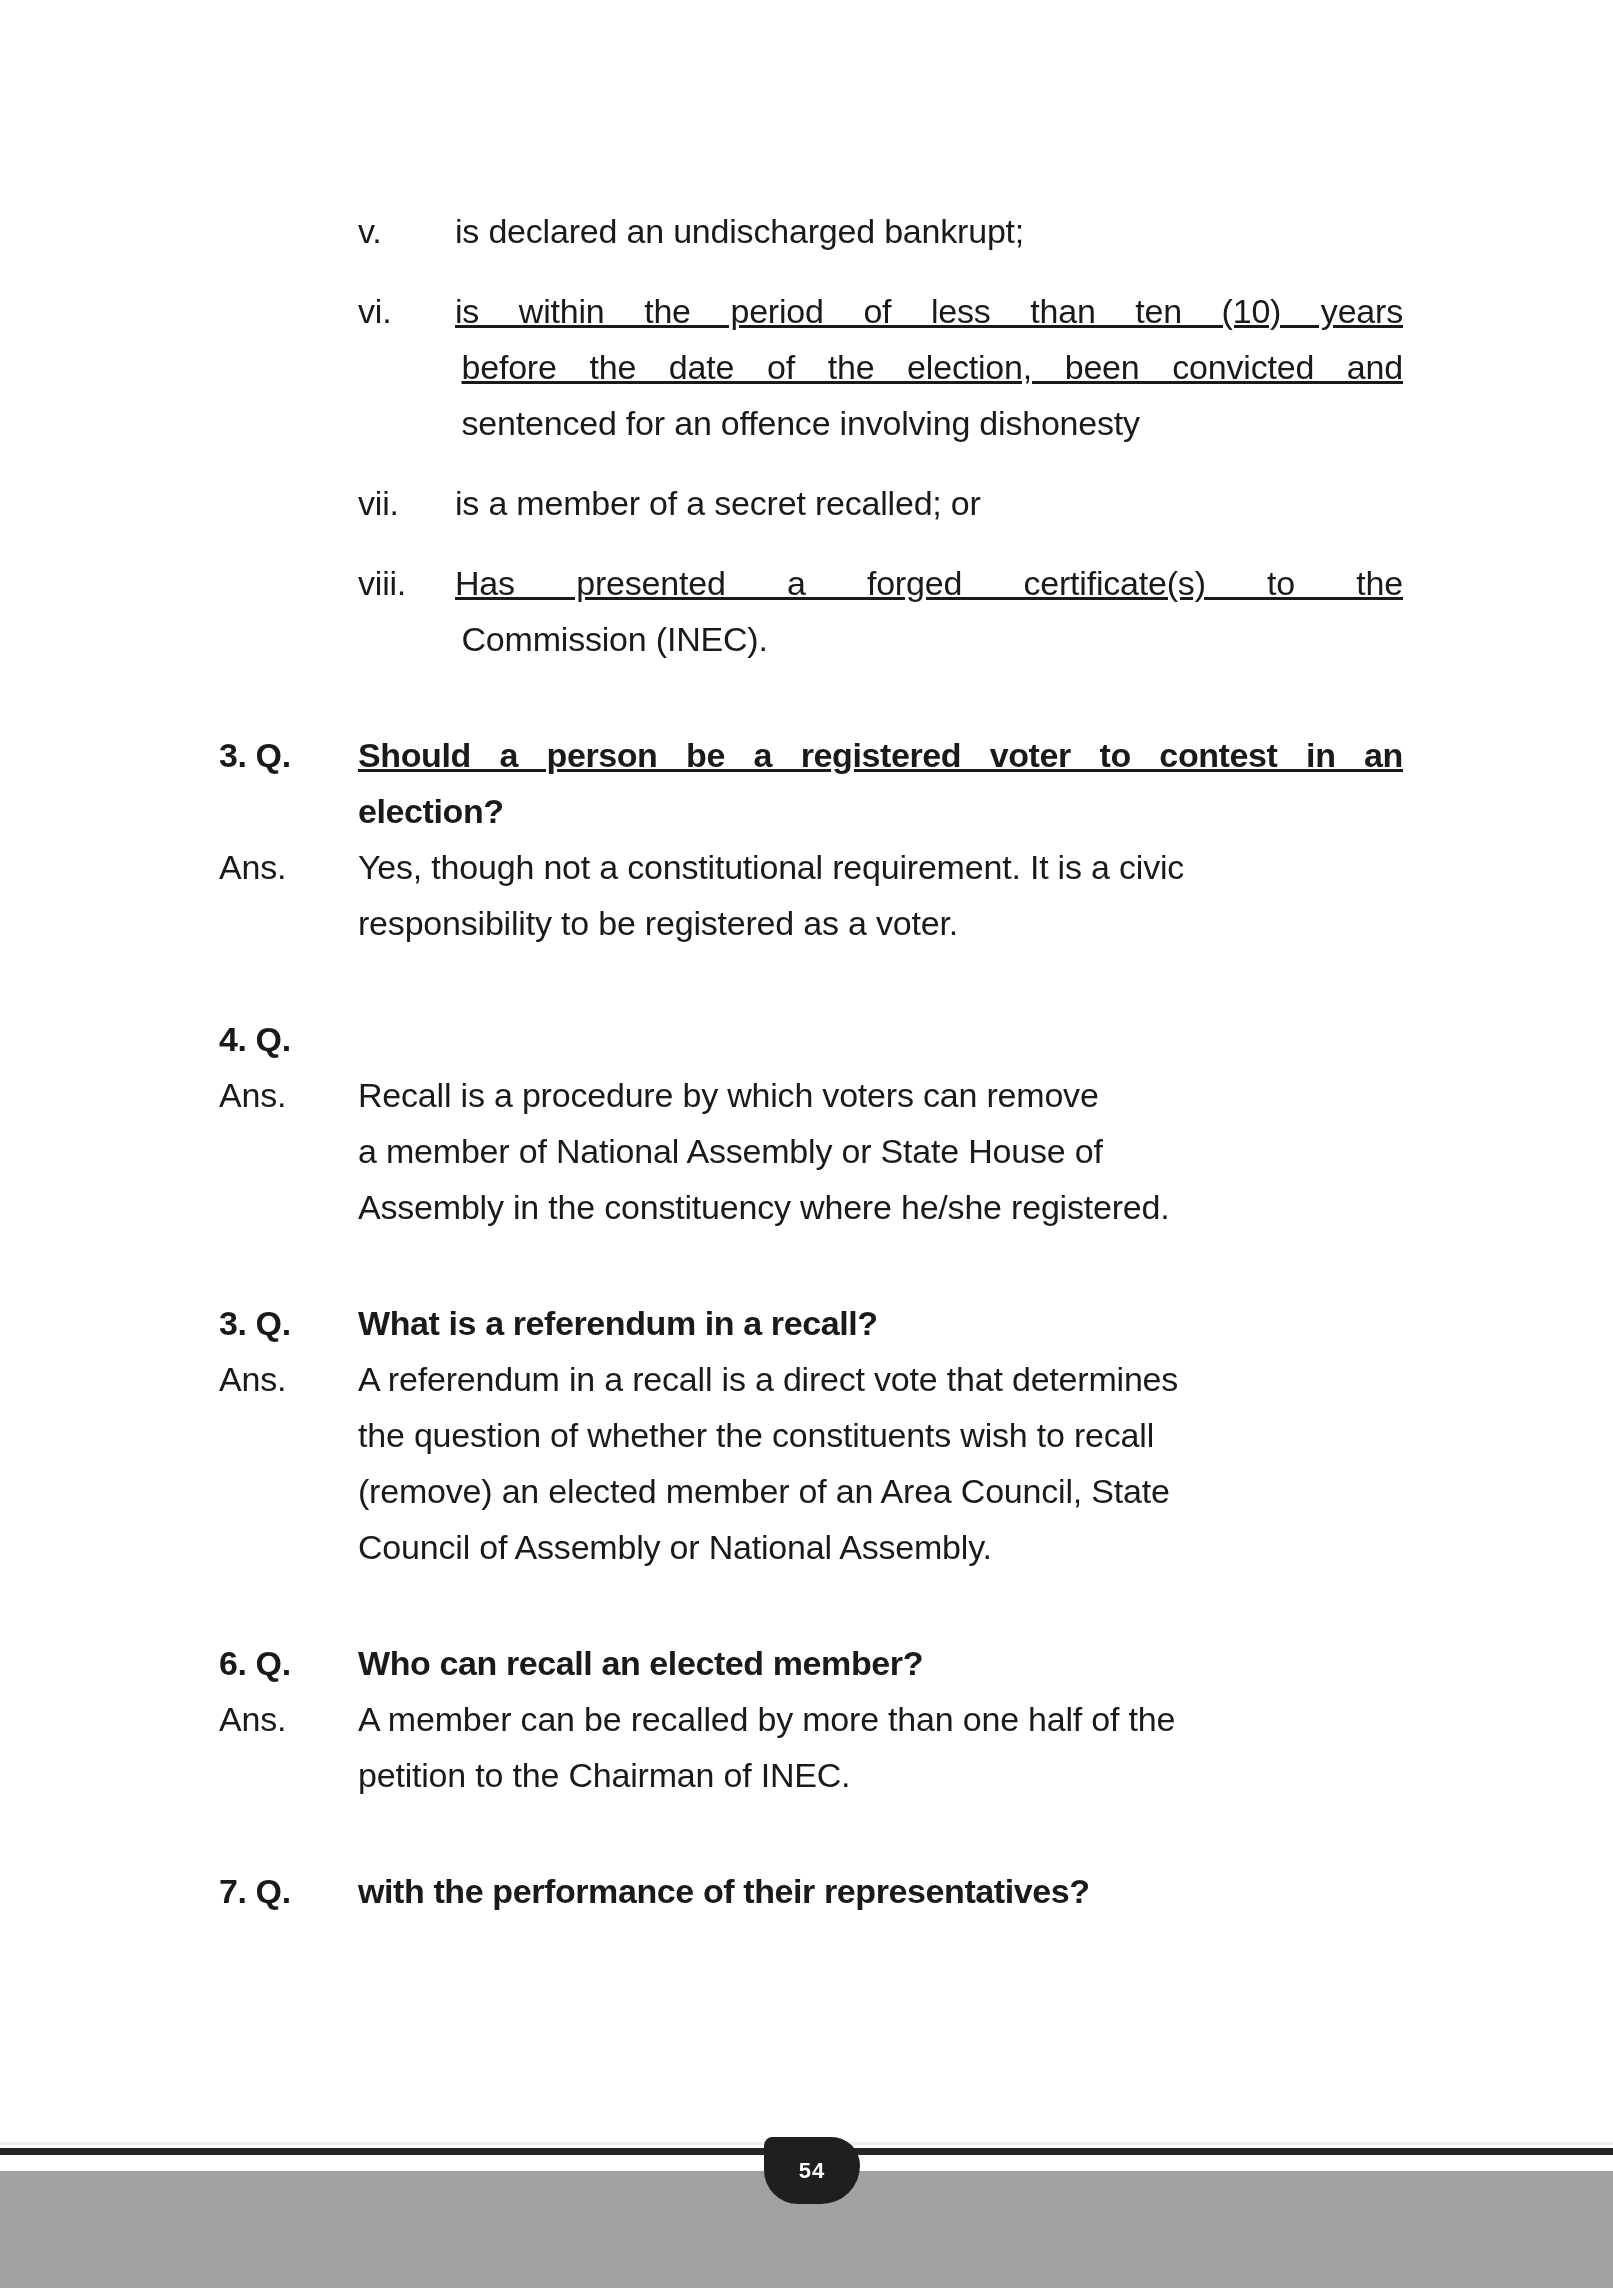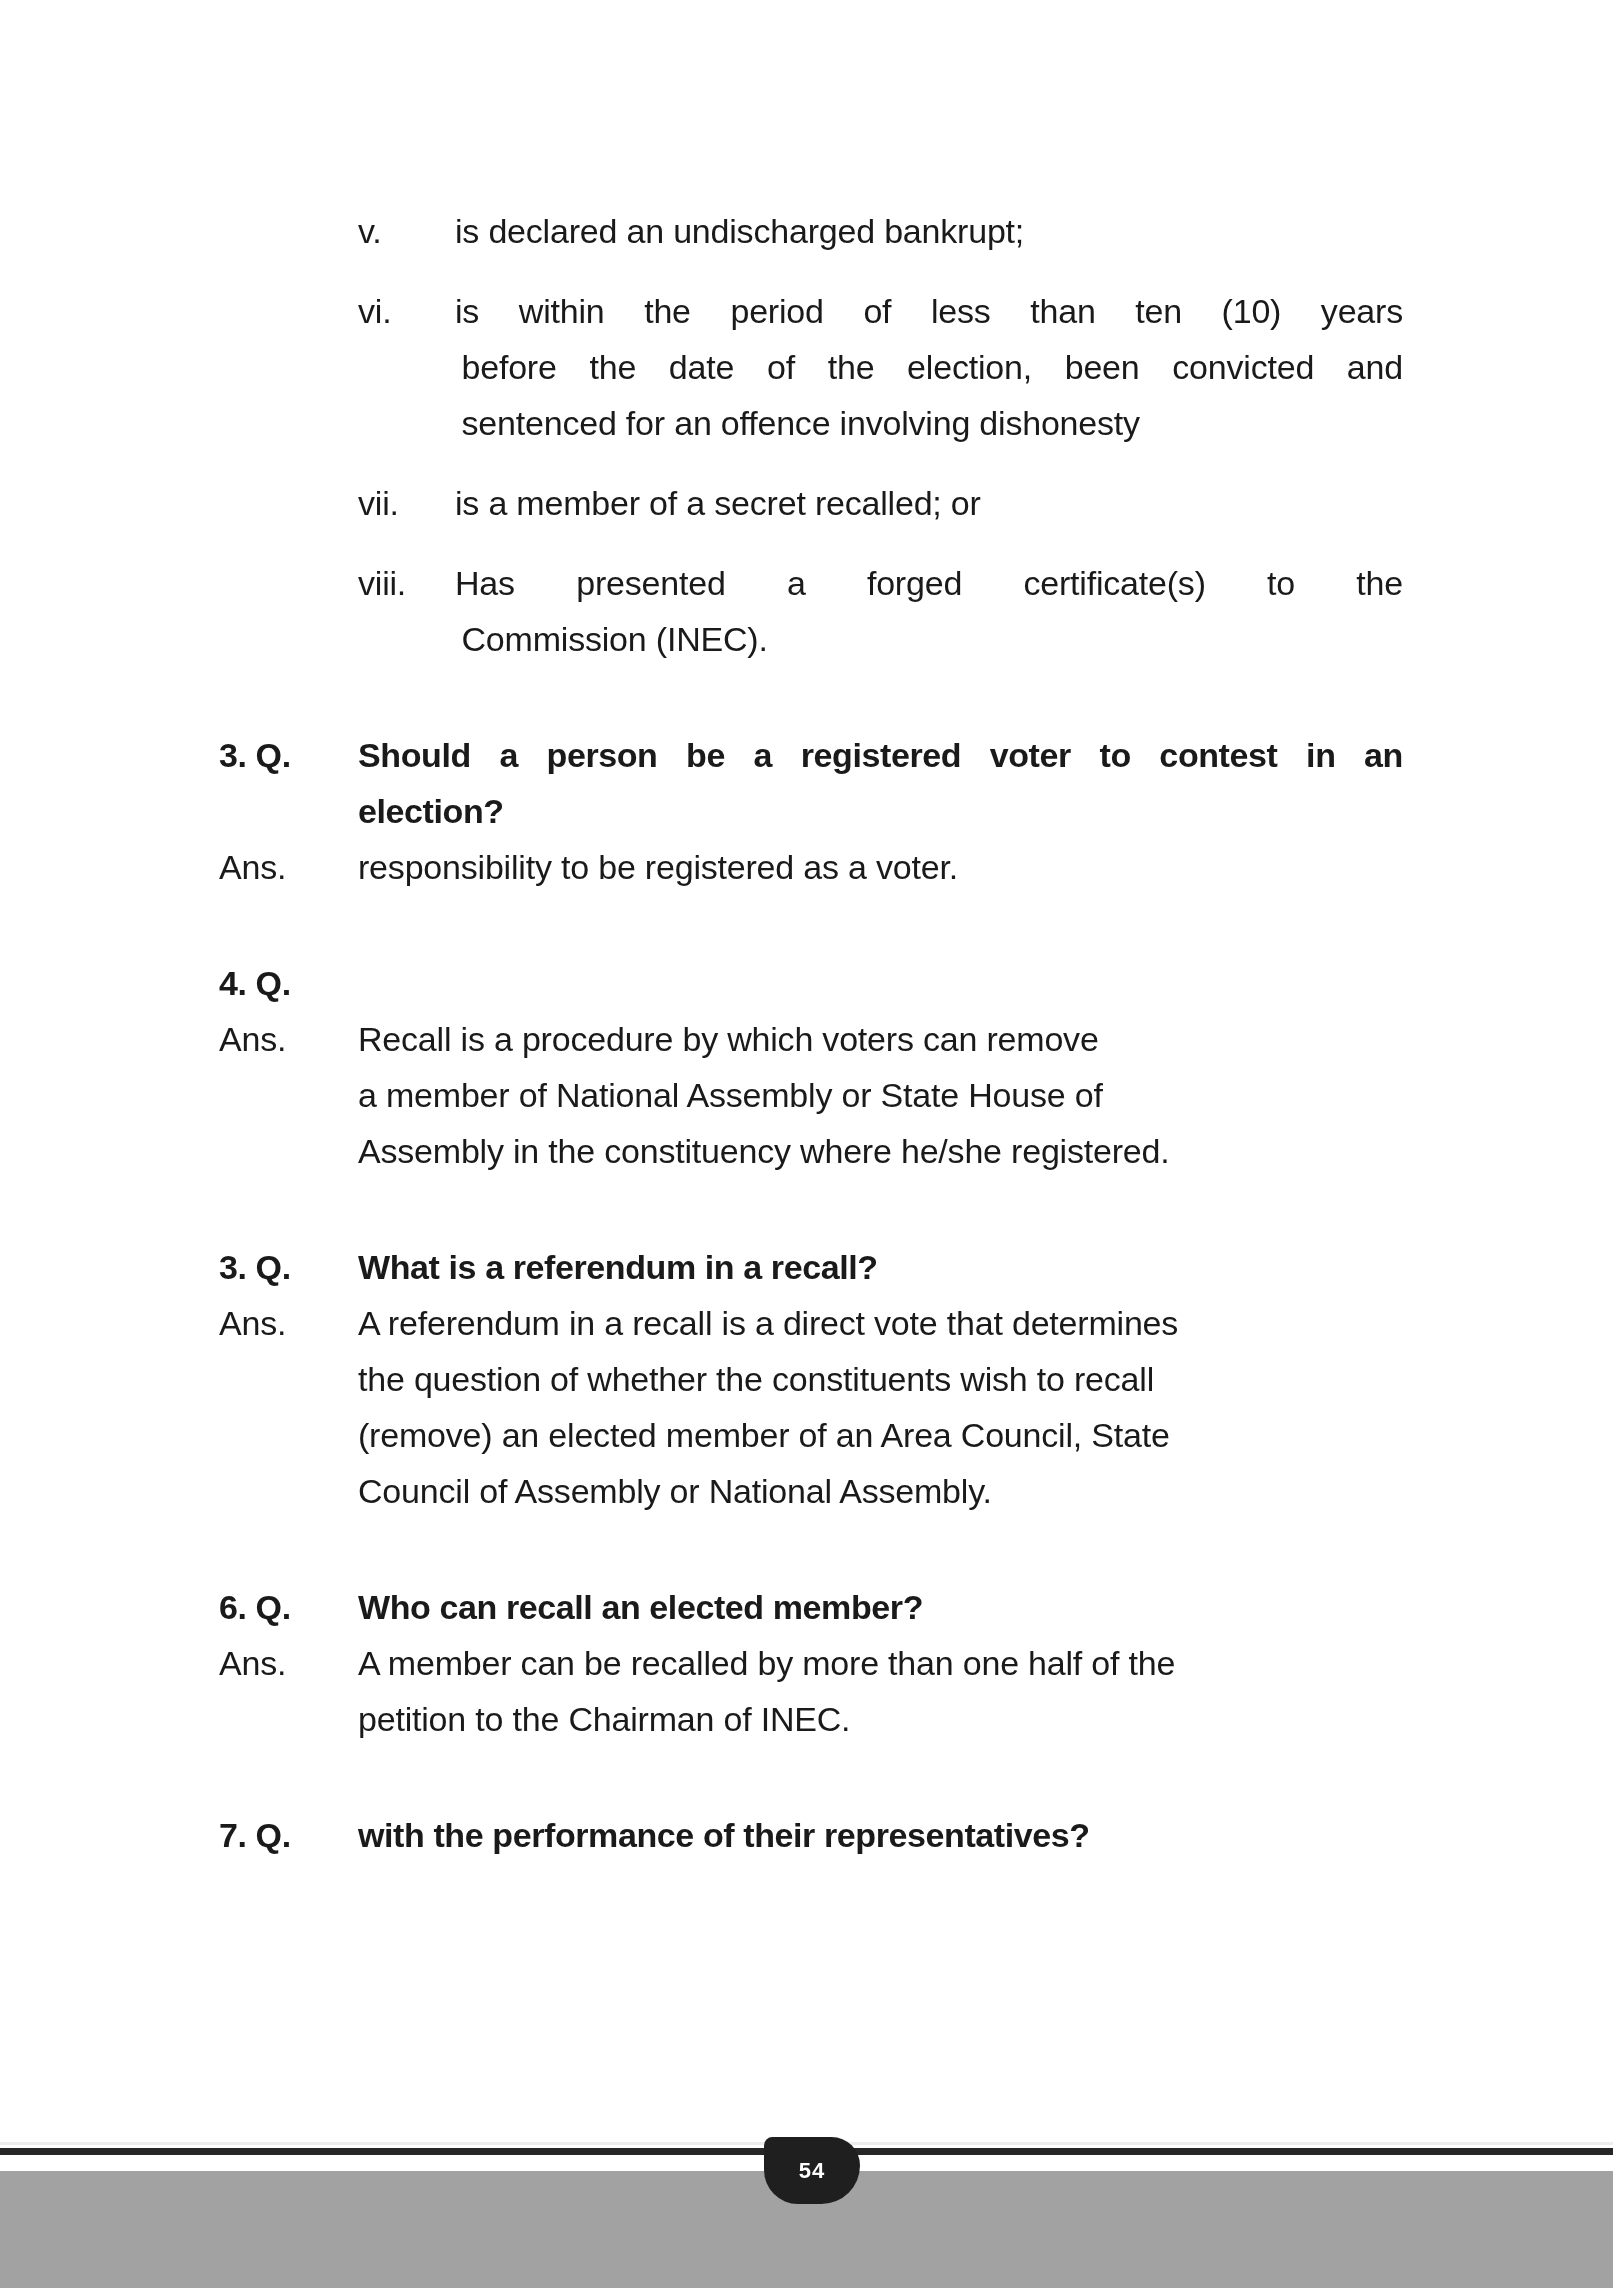--- a/index.html
+++ b/index.html
@@ -22,20 +22,21 @@
   .line {
     font-size: 34px;
     line-height: 56px;
     letter-spacing: -0.2px;
     white-space: nowrap;
   }
   .jline {                       
     white-space: normal;
     text-align: justify;
     text-align-last: justify;
+    text-decoration: underline;
   }
 
   
   .roman-item { display: flex; margin-left: 139px; }
   .roman-item + .roman-item { margin-top: 24px; }
   .roman-label { flex: none; width: 97px; }
   .roman-text  { flex: 1 1 auto; min-width: 0; }
   .roman-text .line + .line { padding-left: 6.5px; }
 
   
@@ -121,20 +122,21 @@
     <div class="qa-row q">
       <div class="line qa-label">3. Q.</div>
       <div class="qa-body">
         <div class="line jline">Should a person be a registered voter to contest in an</div>
         <div class="line">election?</div>
       </div>
     </div>
     <div class="qa-row">
       <div class="line qa-label">Ans.</div>
       <div class="qa-body">
+        <div class="line">Yes, though not a constitutional requirement. It is a civic</div>
         <div class="line">responsibility to be registered as a voter.</div>
       </div>
     </div>
   </section>
 
   <section class="qa-block">
     <div class="qa-row q">
       <div class="line qa-label">4. Q.</div>
     </div>
     <div class="qa-row">

